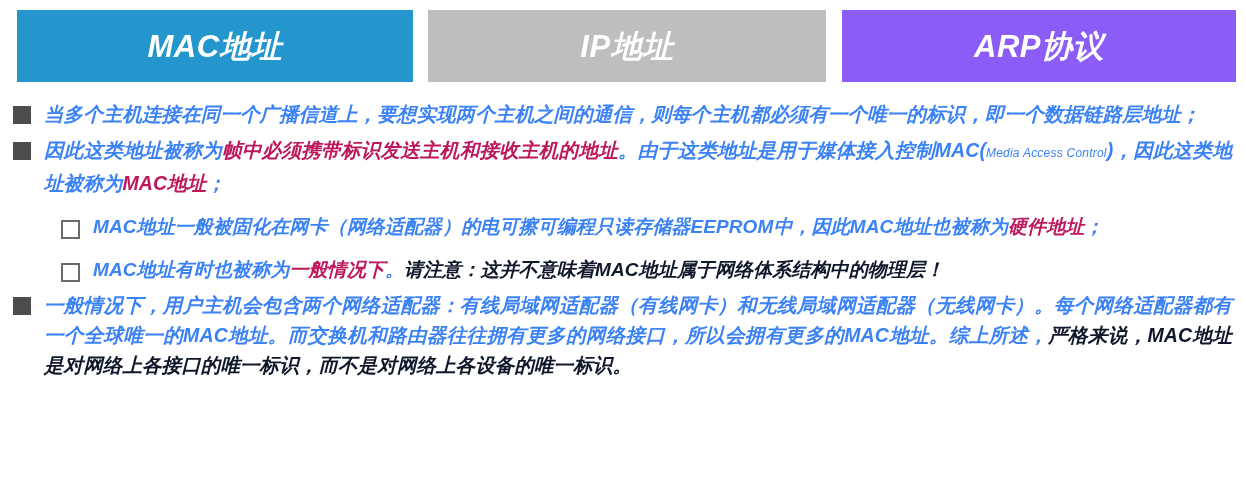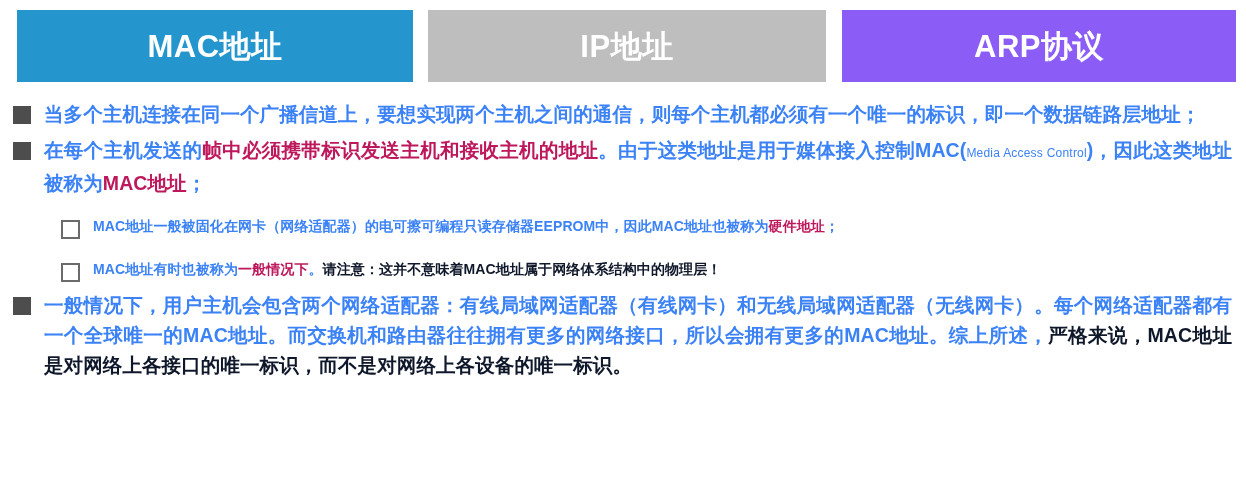--- a/index.html
+++ b/index.html
@@ -12,20 +12,21 @@
     background: #ffffff;
     font-family: "Liberation Sans", "DejaVu Sans", sans-serif;
     overflow: hidden;
   }
 
   #slide {
     position: relative;
     width: 992px;
     height: 492px;
     background: #ffffff;
+    font-style: italic;
   }
 
   
   .tabbar {
     position: absolute;
     left: 0;
     top: 0;
     width: 1246px;
     height: 92px;
   }
@@ -102,21 +103,21 @@
     margin: 0;
     color: #4a4a4a;
     font-weight: bold;
     font-size: 19.5px;
     line-height: 30px;
     letter-spacing: 0.1px;
     text-align: justify;
     text-justify: inter-character;
   }
   .lvl2 .para {
-    font-size: 14px;
+    font-size: 19px;
     line-height: 29px;
   }
 
   
   .c-blue   { color: #be185d; }
   .c-red    { color: #0f172a; }
   .c-gray   { color: #3b82f6; }
 
   
   .small-reg {
@@ -144,21 +145,21 @@
 
   <div class="content">
 
     <div class="block lvl1">
       <span class="marker marker-filled"></span>
       <p class="para"><span class="c-gray">当多个主机连接在同一个广播信道上，要想实现两个主机之间的通信，则每个主机都必须有一个唯一的标识，即一个数据链路层地址；</span></p>
     </div>
 
     <div class="block lvl1">
       <span class="marker marker-filled"></span>
-      <p class="para"><span class="c-gray">在每个主机发送的</span><span class="c-blue">帧中必须携带标识发送主机和接收主机的地址</span><span class="c-gray">。由于这类地址是用于媒体接入控制MAC(</span><span class="c-gray small-reg">Media Access Control</span><span class="c-gray">)，因此这类地址被称为</span><span class="c-blue">MAC地址</span><span class="c-gray">；</span></p>
+      <p class="para"><span class="c-gray">因此这类地址被称为</span><span class="c-blue">帧中必须携带标识发送主机和接收主机的地址</span><span class="c-gray">。由于这类地址是用于媒体接入控制MAC(</span><span class="c-gray small-reg">Media Access Control</span><span class="c-gray">)，因此这类地址被称为</span><span class="c-blue">MAC地址</span><span class="c-gray">；</span></p>
     </div>
 
     <div class="block lvl2">
       <span class="marker marker-hollow"></span>
       <p class="para"><span class="c-gray">MAC地址一般被固化在网卡（网络适配器）的电可擦可编程只读存储器EEPROM中，因此MAC地址也被称为</span><span class="c-blue">硬件地址</span><span class="c-gray">；</span></p>
     </div>
 
     <div class="block lvl2">
       <span class="marker marker-hollow"></span>
       <p class="para"><span class="c-gray">MAC地址有时也被称为</span><span class="c-blue">一般情况下</span><span class="c-gray">。</span><span class="c-red">请注意：这并不意味着MAC地址属于网络体系结构中的物理层！</span></p>

